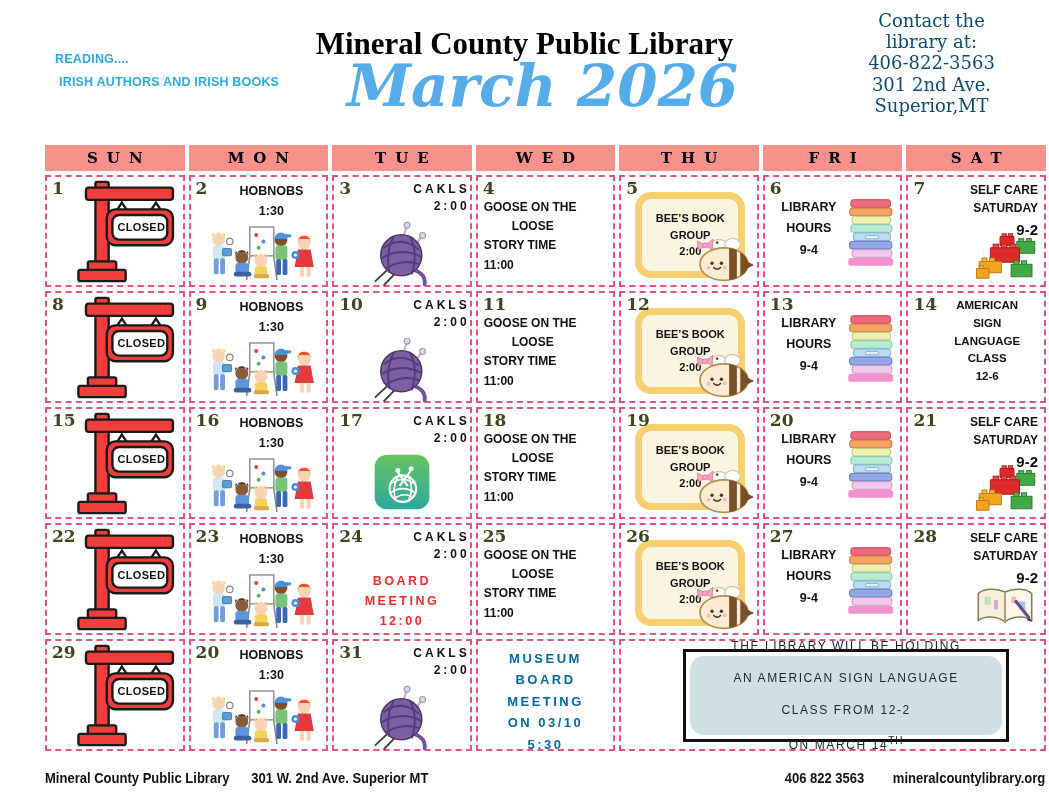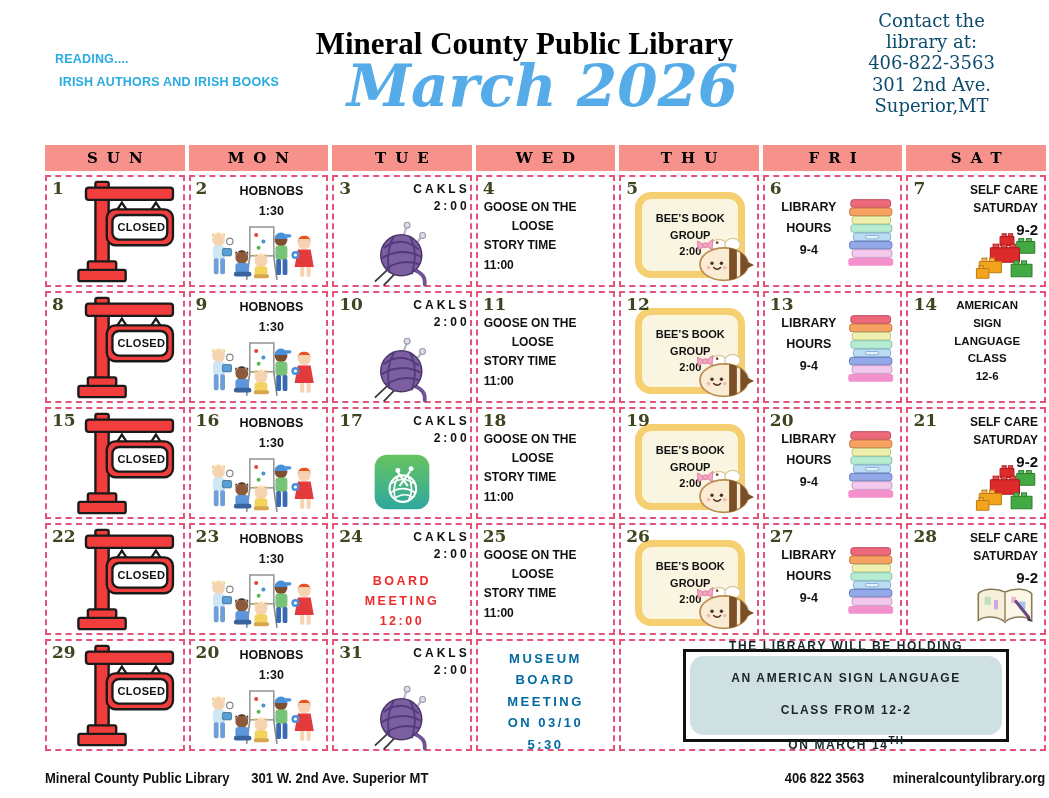--- a/index.html
+++ b/index.html
@@ -75,21 +75,21 @@
             line-height:1.55;color:#111;}
   .legos-svg{position:absolute;right:5px;bottom:4px;width:64px;height:50px;}
   .journal-svg{position:absolute;right:6px;bottom:3px;width:66px;height:46px;}
 
   
   .ann-cell{grid-column:5/8;}
   .ann-outer{position:absolute;left:62px;right:35px;top:8px;bottom:7px;
              border:3px solid #111;background:#fff;}
   .ann-inner{position:absolute;inset:4px;background:#cfe0e2;border-radius:14px;
              display:flex;flex-direction:column;justify-content:center;text-align:center;
-             font-weight:bold;font-size:12px;letter-spacing:1.6px;line-height:1.75;color:#16262a;gap:11px;}
+             font-weight:normal;font-size:12px;letter-spacing:1.6px;line-height:1.75;color:#16262a;gap:11px;}
   .sup{vertical-align:super;font-size:10px;letter-spacing:1px;}
 
   
   .footer-left{position:absolute;left:45px;bottom:11px;font-weight:bold;font-size:15.5px;
                color:#111;transform:scaleX(.84);transform-origin:left;white-space:nowrap;}
   .footer-left .addr{margin-left:26px;}
   .footer-right{position:absolute;right:4px;bottom:11px;font-weight:bold;font-size:15.5px;
                 color:#111;transform:scaleX(.84);transform-origin:right;white-space:nowrap;}
   .footer-right .site{margin-left:34px;}
   .hidden-defs{position:absolute;width:0;height:0;overflow:hidden;}

